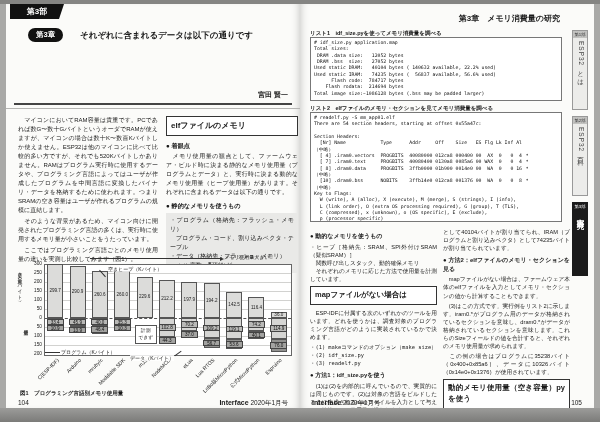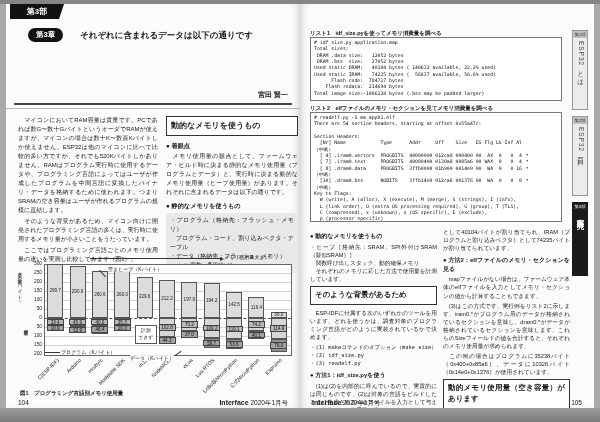--- a/index.html
+++ b/index.html
@@ -107,21 +107,21 @@
     <div class="rule-thick"></div>
     <div class="rule-thin"></div>
 
     <div class="col col1">
       <p>　マイコンにおいてRAM容量は貴重です。PCであれば数G〜数十GバイトというオーダでRAMが使えますが、マイコンの場合は数十K〜数百Kバイトしか使えません。ESP32は他のマイコンに比べて比較的多い方ですが、それでも520Kバイトしかありません。RAMはプログラム実行時に使用するデータや、プログラミング言語によってはユーザが作成したプログラムを中間言語に変換したバイナリ・データを格納するために使われます。つまりSRAMの空き容量はユーザが作れるプログラムの規模に直結します。</p>
       <p>　そのような背景があるため、マイコン向けに開発されたプログラミング言語の多くは、実行時に使用するメモリ量が小さいことをうたっています。</p>
       <p>　ここではプログラミング言語ごとのメモリ使用量の違いを実測し比較してみます（図1）。</p>
     </div>
 
     <div class="col col2">
-      <div class="boxed-title">動的なメモリを使うもの</div>
+      <div class="boxed-title">elfファイルのメモリ</div>
       <div class="bullet-h">● 着眼点</div>
       <p>　メモリ使用量の観点として、ファームウェア・ビルド時に決まる静的なメモリ使用量（プログラムとデータ）と、実行時に決まる動的なメモリ使用量（ヒープ使用量）があります。それぞれに含まれるデータは以下の通りです。</p>
       <div class="bullet-h">● 静的なメモリを使うもの</div>
       <div class="gray-list">
         <div>・プログラム（格納先：フラッシュ・メモリ）</div>
         <div>　プログラム・コード、割り込みベクタ・テーブル</div>
         <div>・データ（格納先：フラッシュ・メモリ）</div>
         <div>　static変数、配列など</div>
       </div>
     </div>
@@ -235,20 +235,21 @@
       </div>
     <div class="fig-caption">図1　プログラミング言語別メモリ使用量</div>
 
     <div class="footer">
       <span>104</span>
       <span class="mag"><b>Interface</b> <span>2020年1月号</span></span>
     </div>
   </div>
 
   <div class="page page-right">
+    <div class="rp-header">第3章　メモリ消費量の研究</div>
 
     <div class="listing-caption" id="caption1">リスト1　idf_size.pyを使ってメモリ消費量を調べる</div>
     <pre class="code-box" id="code1"># idf_size.py application.map
 Total sizes:
  DRAM .data size:   12052 bytes
  DRAM .bss  size:   27052 bytes
 Used static DRAM:   40104 bytes ( 140632 available, 22.2% used)
 Used static IRAM:   74235 bytes (  56837 available, 56.6% used)
       Flash code:  784717 bytes
     Flash rodata:  214694 bytes
@@ -273,39 +274,39 @@
   C (compressed), x (unknown), o (OS specific), E (exclude),
   p (processor specific)</pre>
 
     <div class="rcol rcol1">
       <div class="bullet-h">● 動的なメモリを使うもの</div>
       <div class="tool-like">
         <div>・ヒープ［格納先：SRAM、SPI外付けSRAM（疑似SRAM）］</div>
         <div>　関数呼び出しスタック、動的確保メモリ</div>
       </div>
       <p>　それぞれのメモリに応じた方法で使用量を計測しています。</p>
-      <div class="boxed-title">そのような背景があるため</div>
+      <div class="boxed-title">mapファイルがない場合は</div>
       <p>　ESP-IDFに付属する次のいずれかのツールを用います。どれを使うかは、調査対象のプログラミング言語がどのように実装されているかで決めます。</p>
       <div>
         <div class="tool-item">・(1) makeコマンドのオプション（make size）</div>
         <div class="tool-item">・(2) idf_size.py</div>
         <div class="tool-item">・(3) readelf.py</div>
       </div>
       <div class="bullet-h">● 方法1：idf_size.pyを使う</div>
       <p>　(1)は(2)を内部的に呼んでいるので、実質的には同じものです。(2)は対象の言語をビルドしたときに生成されるmapファイルを入力として与えると静的メモリ使用量が得られます。</p>
 
     </div>
 
     <div class="rcol rcol2">
       <p>として40104バイトが割り当てられ、IRAM（プログラムと割り込みベクタ）として74235バイトが割り当てられています。</p>
       <div class="bullet-h">● 方法2：elfファイルのメモリ・セクションを見る</div>
       <p>　mapファイルがない場合は、ファームウェア本体のelfファイルを入力としてメモリ・セクションの値から計算することもできます。</p>
       <p>　(3)はこの方式です。実行例をリスト2に示します。iram0.*がプログラム用のデータが格納されているセクションを意味し、dram0.*がデータが格納されているセクションを意味します。これらのSizeフィールドの値を合計すると、それぞれのメモリ使用量が求められます。</p>
       <p>　この例の場合はプログラムに35238バイト（0x400+0x85a6）、データに10326バイト（0x14e0+0x1376）が使用されています。</p>
-      <div class="boxed-title">動的メモリ使用量（空き容量）があります</div>
+      <div class="boxed-title">動的メモリ使用量（空き容量）pyを使う</div>
 
     </div>
 
     <div id="tabs">
         <div class="side-tab" style="top: 26px; height: 80px;">
           <div class="tab-part">第1部</div>
           <div class="tab-label">ESP32とは</div>
         </div>
         <div class="side-tab" style="top: 112px; height: 80px;">
           <div class="tab-part">第2部</div>

